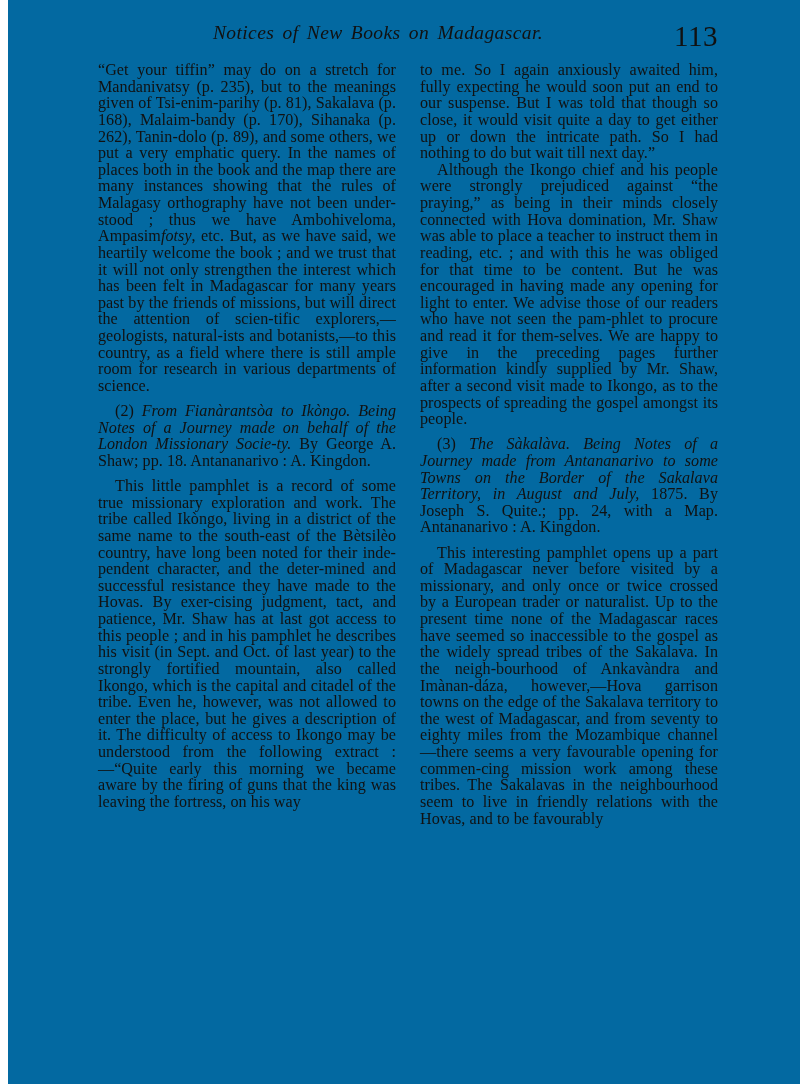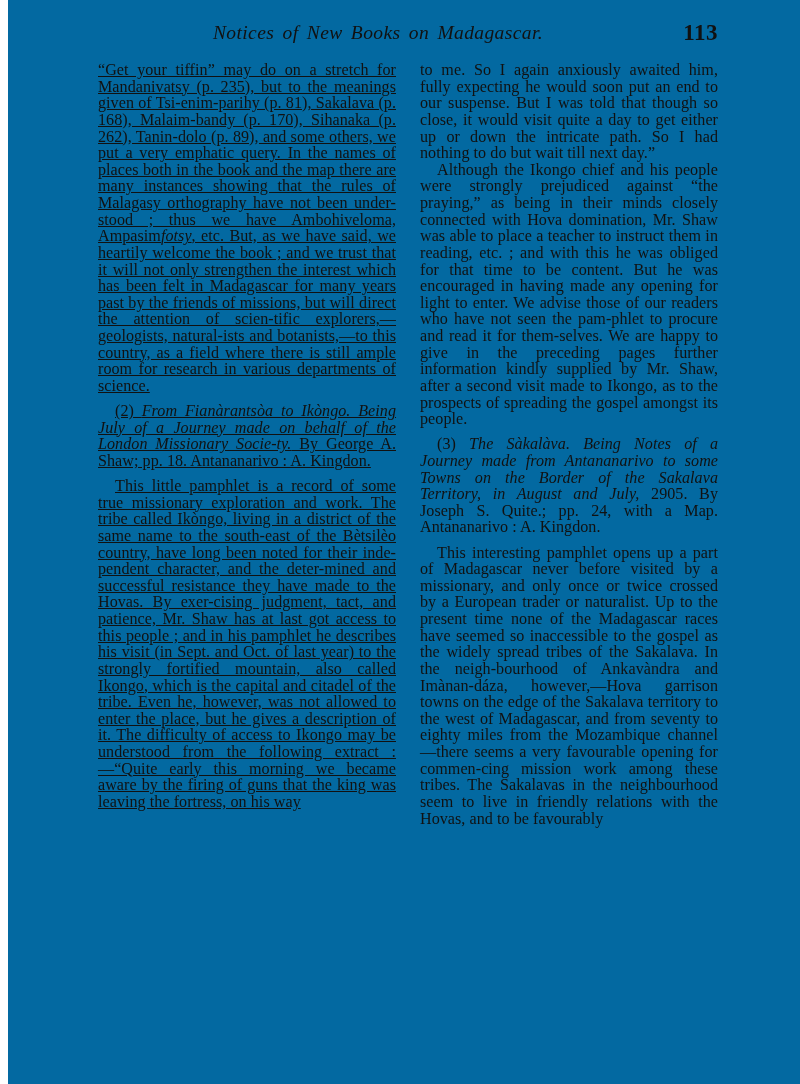--- a/index.html
+++ b/index.html
@@ -41,41 +41,41 @@
     font-style: italic;
     font-size: 19.5px;
     letter-spacing: 0.4px;
     word-spacing: 3px;
     white-space: nowrap;
   }
   .head-folio {
     position: absolute;
     right: 0;
     top: -2px;
-    font-weight: bold;
-    font-size: 23px;
+    font-weight: normal;
+    font-size: 29px;
     letter-spacing: 0.5px;
     margin-left: 48px;
   }
 
   
   .columns {
     position: absolute;
     left: 90px;
     top: 62px;
     width: 620px;
     height: 975px;
   }
   .col {
     position: absolute;
     top: 0;
     width: 298px;
     height: 975px;
   }
-  .col-left  { left: 0; text-decoration: underline; }
+  .col-left  { left: 0; }
   .col-right { left: 322px; }
 
   p.para {
     margin: 0;
     font-size: 16.1px;
     line-height: 16.62px;
     text-align: justify;
     text-justify: inter-word;
     hyphens: none;
     text-indent: 0;
@@ -97,32 +97,32 @@
     <div class="head-title">Notices of New Books on Madagascar.</div>
     <div class="head-folio">113</div>
   </div>
 
   <div class="columns">
 
     <div class="col col-left">
 
       <p class="para"><span>“Get your tiffin” may do on a stretch for Mandanivatsy (p. 235), but to the meanings given of Tsi-enim-parihy (p. 81), Sakalava (p. 168), Malaim-bandy (p. 170), Sihanaka (p. 262), Tanin-dolo (p. 89), and some others, we put a very emphatic query. In the names of places both in the book and the map there are many instances showing that the rules of Malagasy orthography have not been under-stood ; thus we have Ambohiveloma, Ampasim</span><i>fotsy</i><span>, etc. But, as we have said, we heartily welcome the book ; and we trust that it will not only strengthen the interest which has been felt in Madagascar for many years past by the friends of missions, but will direct the attention of scien-tific explorers,—geologists, natural-ists and botanists,—to this country, as a field where there is still ample room for research in various departments of science.</span></p>
 
-      <p class="para indent gap-before"><span>(2)</span> <i>From Fianàrantsòa to Ikòngo. Being July of a Journey made on behalf of the London Missionary Socie-ty.</i><span> By George A. Shaw; pp. 18. Antananarivo : A. Kingdon.</span></p>
+      <p class="para indent gap-before"><span>(2)</span> <i>From Fianàrantsòa to Ikòngo. Being Notes of a Journey made on behalf of the London Missionary Socie-ty.</i><span> By George A. Shaw; pp. 18. Antananarivo : A. Kingdon.</span></p>
 
       <p class="para indent gap-before"><span>This little pamphlet is a record of some true missionary exploration and work. The tribe called Ikòngo, living in a district of the same name to the south-east of the Bètsilèo country, have long been noted for their inde-pendent character, and the deter-mined and successful resistance they have made to the Hovas. By exer-cising judgment, tact, and patience, Mr. Shaw has at last got access to this people ; and in his pamphlet he describes his visit (in Sept. and Oct. of last year) to the strongly fortified mountain, also called Ikongo, which is the capital and citadel of the tribe. Even he, however, was not allowed to enter the place, but he gives a description of it. The difficulty of access to Ikongo may be understood from the following extract :—“Quite early this morning we became aware by the firing of guns that the king was leaving the fortress, on his way</span></p>
 
     </div>
 
     <div class="col col-right">
 
       <p class="para"><span>to me. So I again anxiously awaited him, fully expecting he would soon put an end to our suspense. But I was told that though so close, it would visit quite a day to get either up or down the intricate path. So I had nothing to do but wait till next day.”</span></p>
 
       <p class="para indent"><span>Although the Ikongo chief and his people were strongly prejudiced against “the praying,” as being in their minds closely connected with Hova domination, Mr. Shaw was able to place a teacher to instruct them in reading, etc. ; and with this he was obliged for that time to be content. But he was encouraged in having made any opening for light to enter. We advise those of our readers who have not seen the pam-phlet to procure and read it for them-selves. We are happy to give in the preceding pages further information kindly supplied by Mr. Shaw, after a second visit made to Ikongo, as to the prospects of spreading the gospel amongst its people.</span></p>
 
-      <p class="para indent gap-before"><span>(3)</span> <i>The Sàkalàva. Being Notes of a Journey made from Antananarivo to some Towns on the Border of the Sakalava Territory, in August and July,</i><span> 2905.</span><span> By Joseph S. Quite.; pp. 24, with a Map. Antananarivo : A. Kingdon.</span></p>
+      <p class="para indent gap-before"><span>(3)</span> <i>The Sàkalàva. Being Notes of a Journey made from Antananarivo to some Towns on the Border of the Sakalava Territory, in August and July,</i><span> 1875.</span><span> By Joseph S. Quite.; pp. 24, with a Map. Antananarivo : A. Kingdon.</span></p>
 
       <p class="para indent gap-before"><span>This interesting pamphlet opens up a part of Madagascar never before visited by a missionary, and only once or twice crossed by a European trader or naturalist. Up to the present time none of the Madagascar races have seemed so inaccessible to the gospel as the widely spread tribes of the Sakalava. In the neigh-bourhood of Ankavàndra and Imànan-dáza, however,—Hova garrison towns on the edge of the Sakalava territory to the west of Madagascar, and from seventy to eighty miles from the Mozambique channel—there seems a very favourable opening for commen-cing mission work among these tribes. The Sakalavas in the neighbourhood seem to live in friendly relations with the Hovas, and to be favourably</span></p>
 
     </div>
 
   </div>
 </div>
 
 </body></html>

